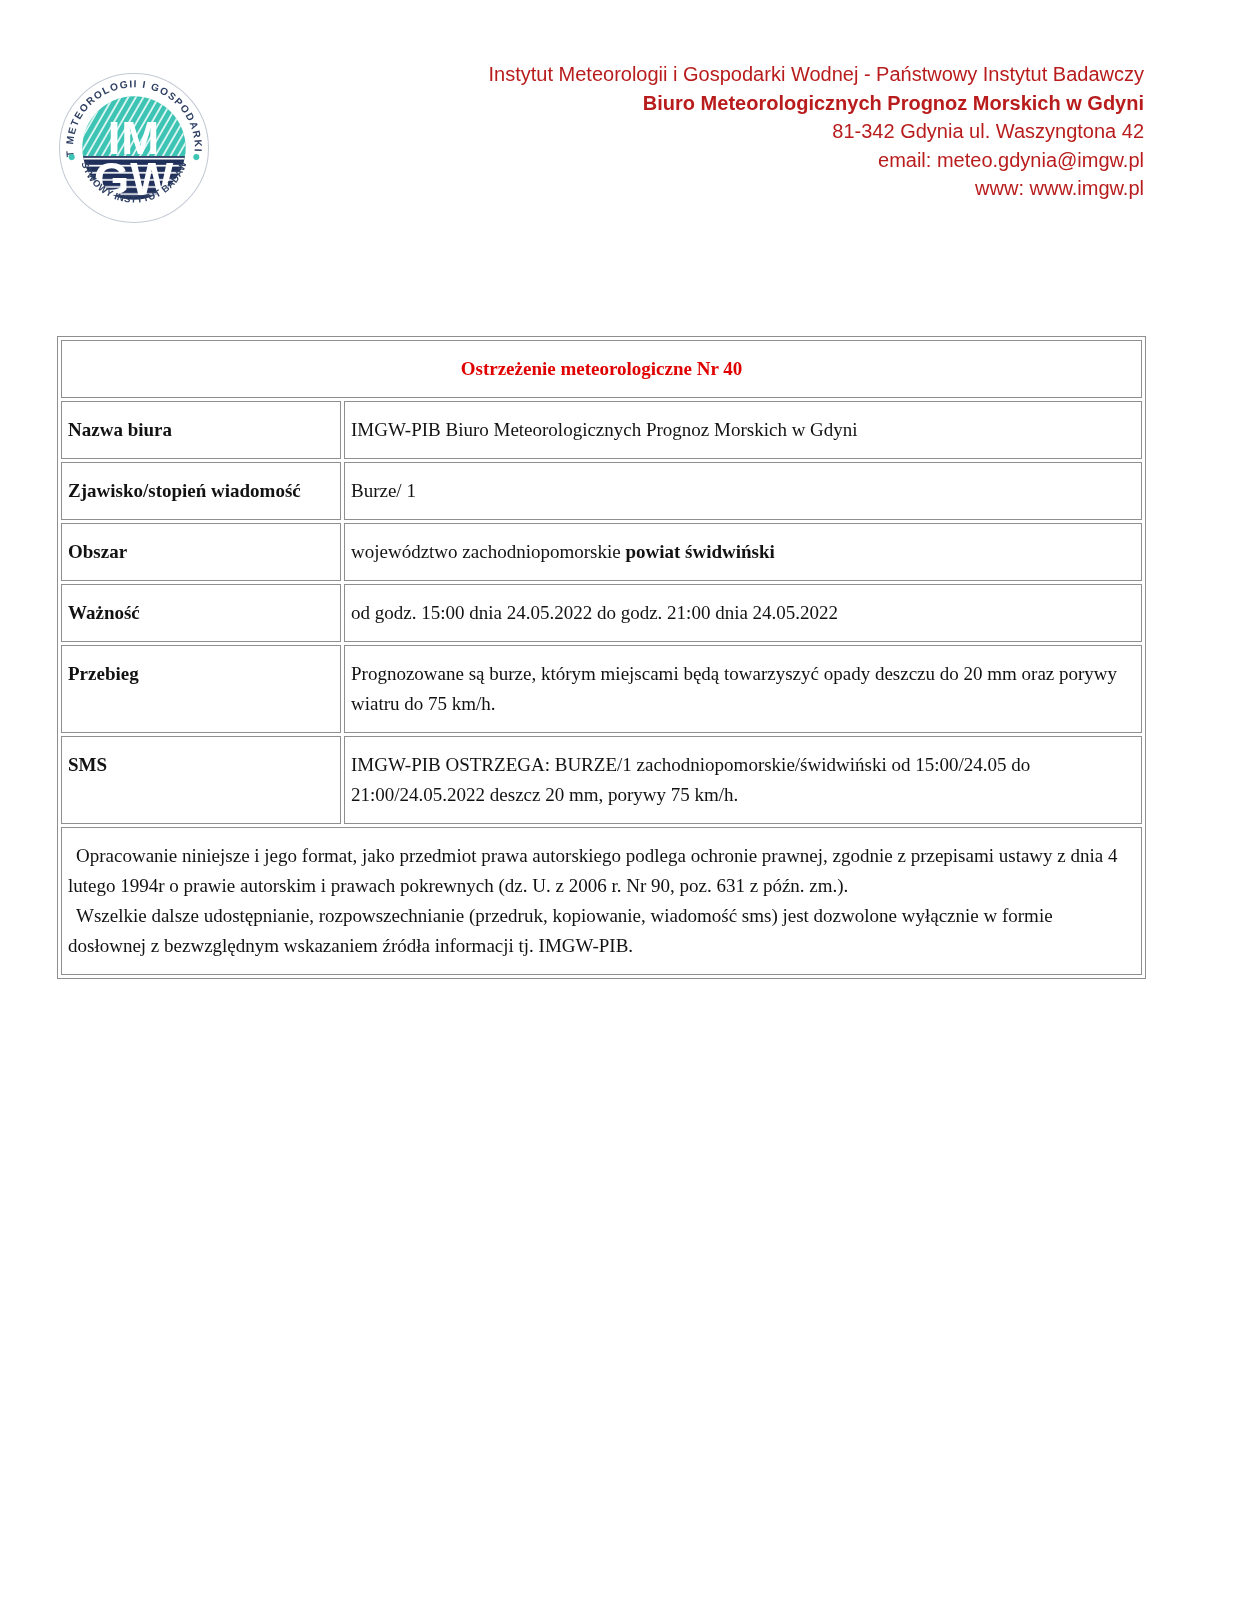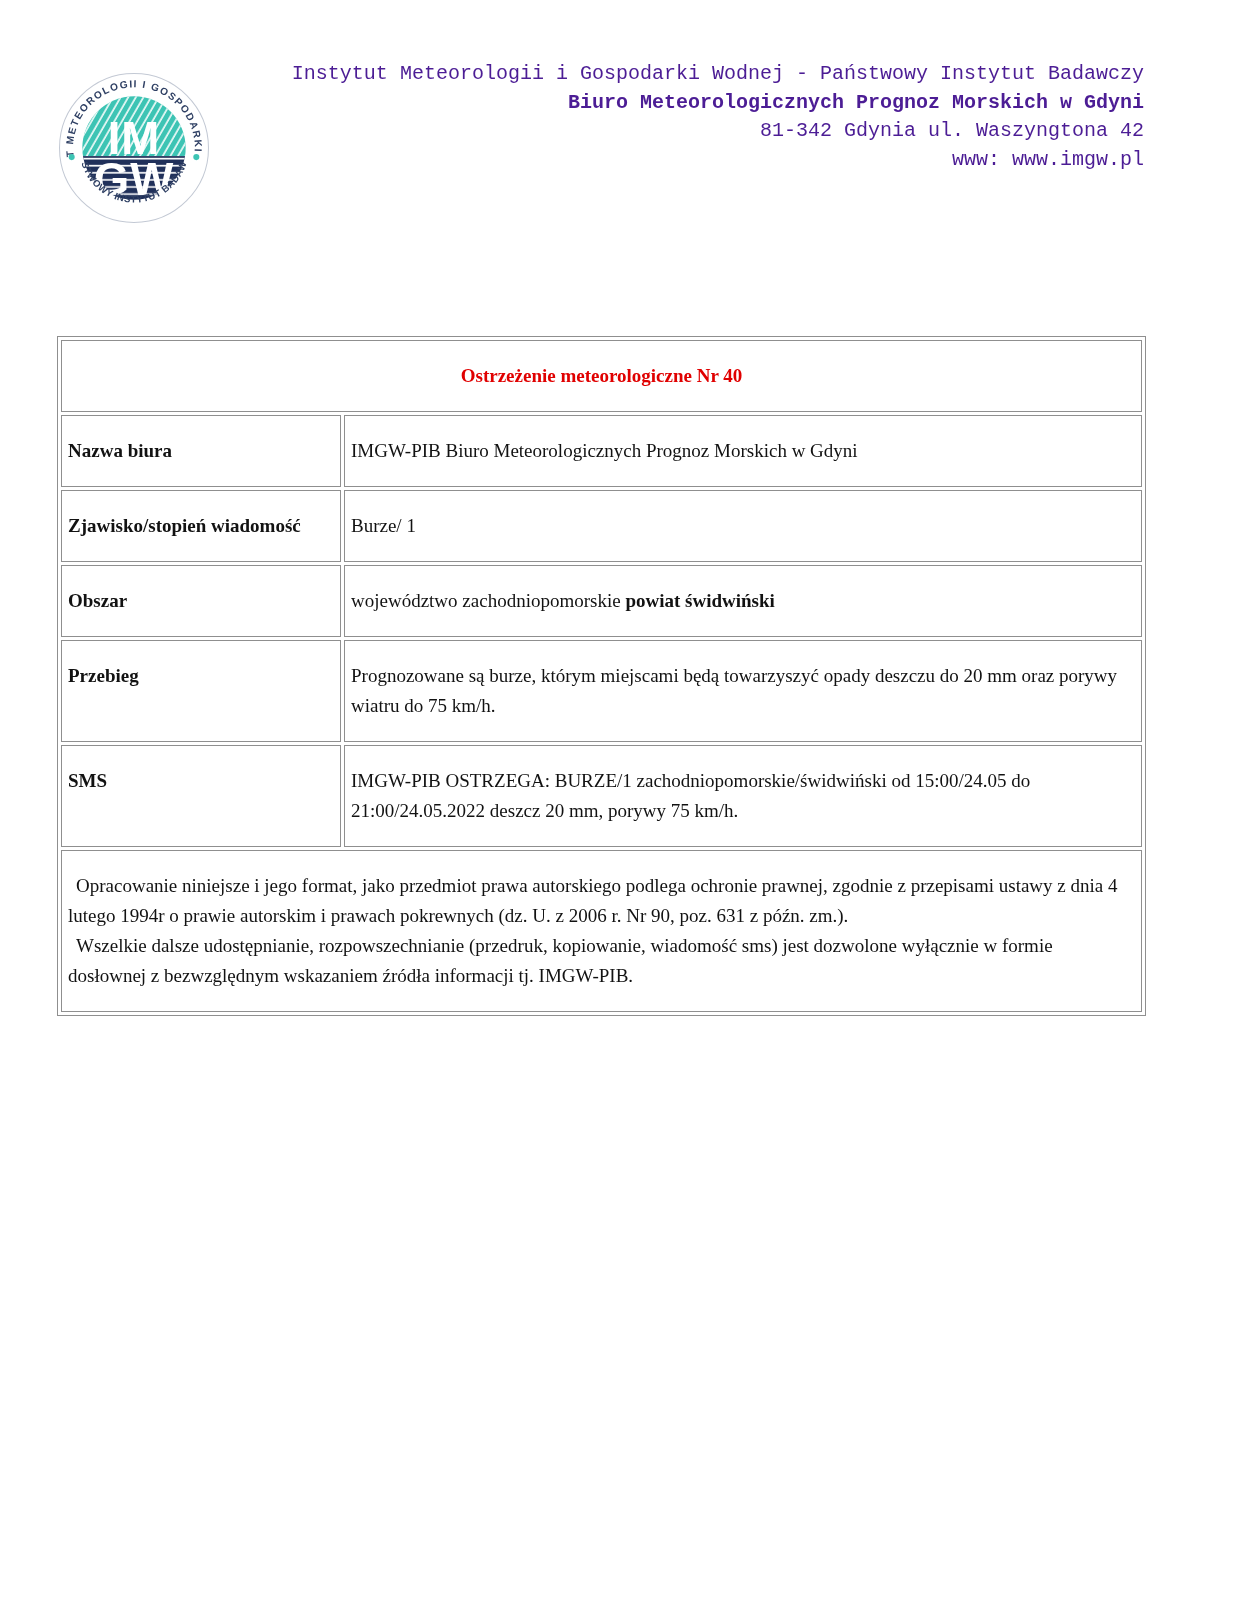--- a/index.html
+++ b/index.html
@@ -19,24 +19,24 @@
     left:58px;
     top:72px;
     width:152px;
     height:152px;
   }
   .address{
     position:absolute;
     top:60px;
     right:92px;
     text-align:right;
-    font-family:Liberation Mono, monospace;
+    font-family:Liberation Sans, sans-serif;
     font-size:20px;
     line-height:28.5px;
-    color:#4c1d95;
+    color:#b91c1c;
     white-space:nowrap;
   }
   .address .bold{font-weight:bold;}
 
   
   .table-wrap{
     position:absolute;
     left:57px;
     top:336px;
     width:1089px;
@@ -45,21 +45,21 @@
     width:1089px;
     border:1px solid #8f8f8f;
     border-collapse:separate;
     border-spacing:3px;
     background:#ffffff;
   }
   table.warning td{
     border:1px solid #8f8f8f;
     font-size:19px;
     line-height:30px;
-    padding:20px 6px;
+    padding:13px 6px;
     vertical-align:top;
     background:#ffffff;
   }
   td.title-cell{
     text-align:center;
     font-weight:bold;
     font-size:21px;
     color:#e00000;
     padding:6px;
   }
@@ -132,20 +132,21 @@
     </text>
 
     <circle cx="13.5" cy="84" r="3" fill="#3dc4b4"></circle>
     <circle cx="136.5" cy="84" r="3" fill="#3dc4b4"></circle>
   </svg>
 
   <div class="address">
     <div>Instytut Meteorologii i Gospodarki Wodnej - Państwowy Instytut Badawczy</div>
     <div class="bold">Biuro Meteorologicznych Prognoz Morskich w Gdyni</div>
     <div>81-342 Gdynia ul. Waszyngtona 42</div>
+    <div>email: meteo.gdynia@imgw.pl</div>
     <div>www: www.imgw.pl</div>
   </div>
 
   <div class="table-wrap">
     <table class="warning">
       <tbody>
         <tr>
           <td class="title-cell" colspan="2">Ostrzeżenie meteorologiczne Nr 40</td>
         </tr>
         <tr>
@@ -157,20 +158,26 @@
           <tr>
       <td class="label-cell">Zjawisko/stopień wiadomość</td>
       <td class="value-cell">
         <span>Burze/ 1</span>
       </td>
     </tr>
           <tr>
       <td class="label-cell">Obszar</td>
       <td class="value-cell">
         <span>województwo zachodniopomorskie</span><span class="v-bold"> powiat świdwiński</span>
+      </td>
+    </tr>
+          <tr>
+      <td class="label-cell">Ważność</td>
+      <td class="value-cell">
+        <span>od godz. 15:00 dnia 24.05.2022 do godz. 21:00 dnia 24.05.2022</span>
       </td>
     </tr>
           <tr>
       <td class="label-cell">Przebieg</td>
       <td class="value-cell">
         <span>Prognozowane są burze, którym miejscami będą towarzyszyć opady deszczu do 20 mm oraz porywy wiatru do 75 km/h.</span>
       </td>
     </tr>
           <tr>
       <td class="label-cell">SMS</td>

